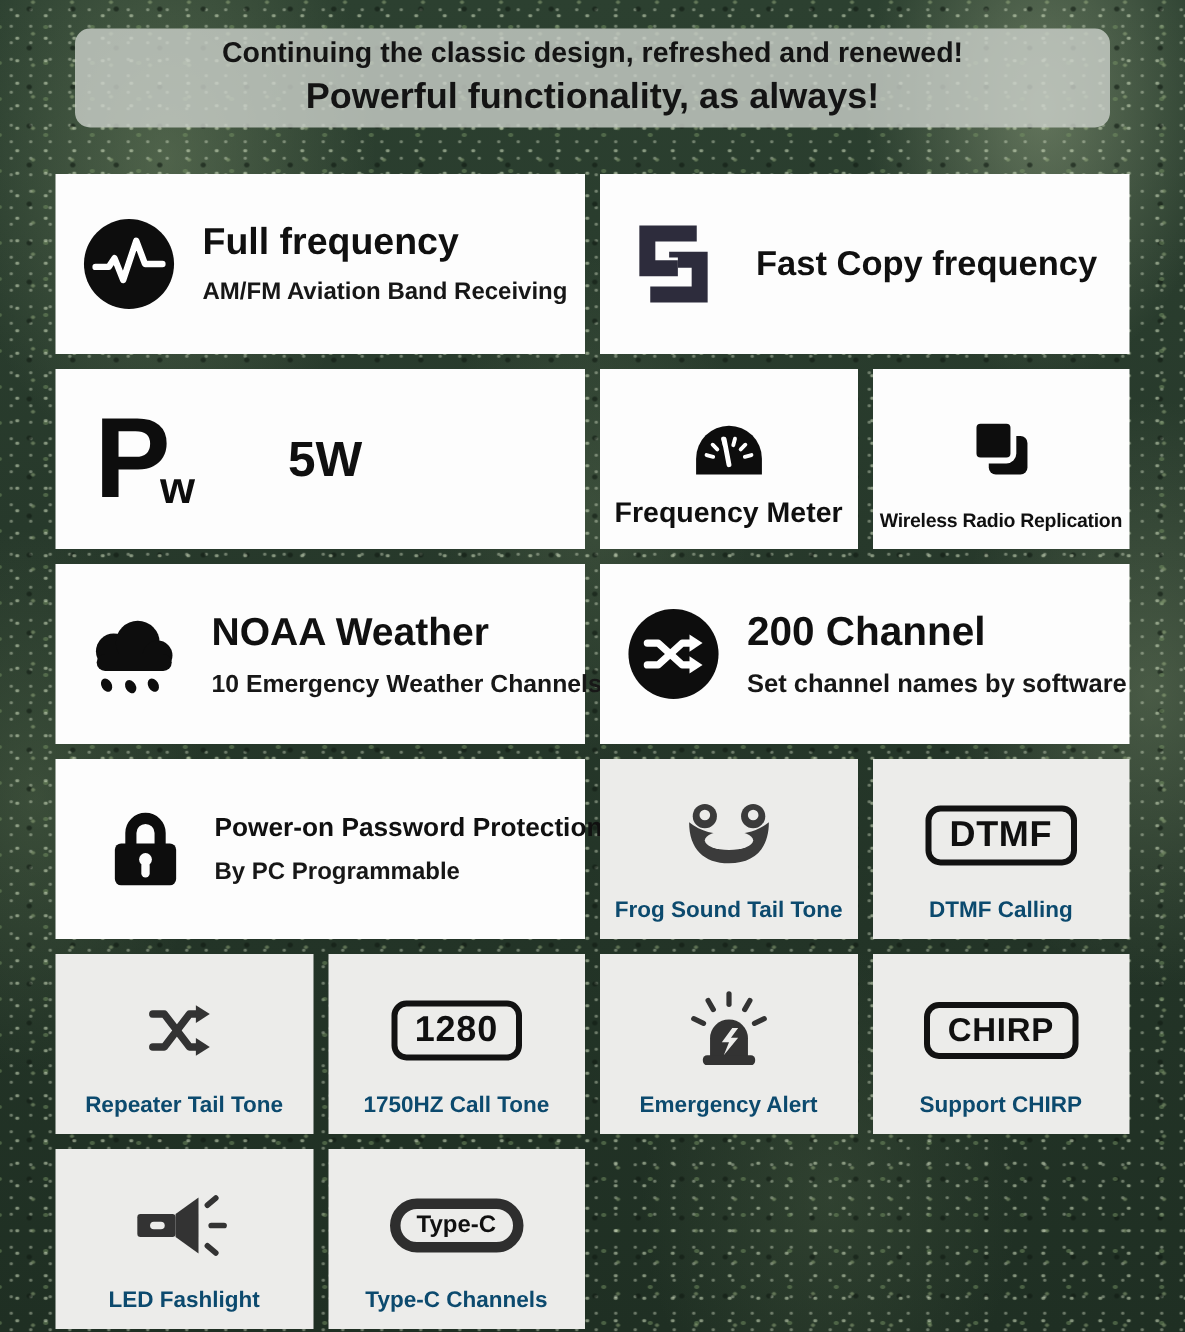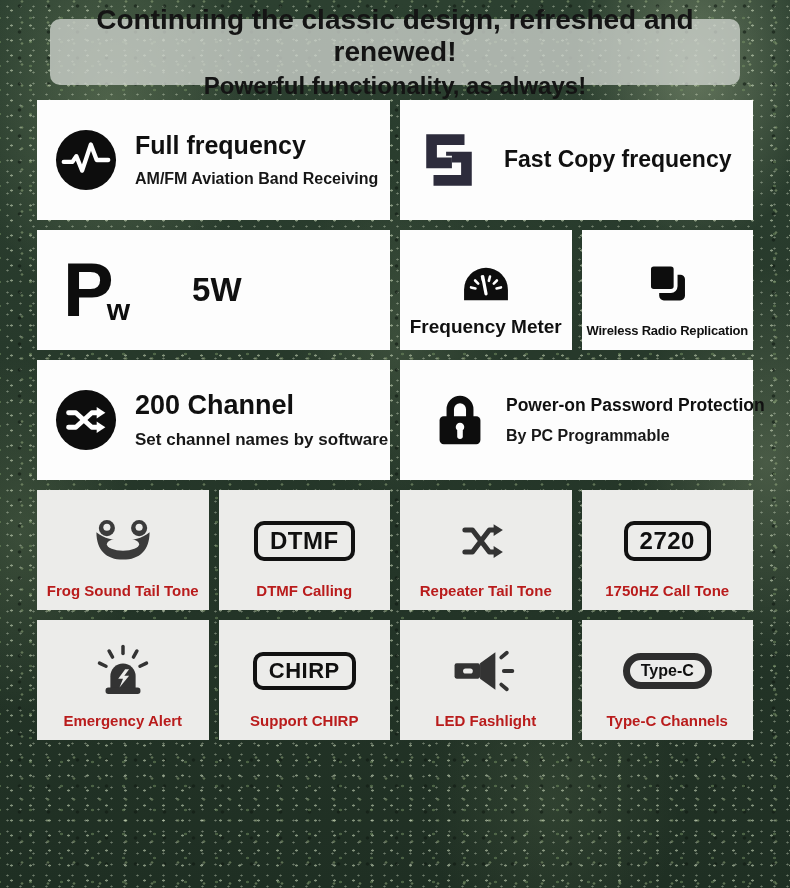--- a/index.html
+++ b/index.html
@@ -26,25 +26,25 @@
       radial-gradient(rgba(225,235,210,0.40) 0.8px, transparent 1.5px);
     background-size:19px 15px,26px 21px,31px 24px,29px 26px,13px 11px;
     background-position:2px 3px,9px 12px,15px 6px,5px 19px,1px 1px;
   }
   .banner{
     position:absolute;left:50px;top:19px;width:690px;height:66px;z-index:2;
     background:rgba(204,209,202,0.8);border-radius:10px;
     display:flex;flex-direction:column;justify-content:center;align-items:center;
     font-weight:700;color:#141414;text-align:center;
   }
-  .banner .l1{font-size:28px;line-height:1.15;}
+  .banner .l1{font-size:19px;line-height:1.15;}
   .banner .l2{font-size:24px;line-height:1.15;margin-top:4px;}
 
   .grid{
-    position:absolute;left:37px;top:100px;width:716px;z-index:2;
+    position:absolute;left:37px;top:116px;width:716px;z-index:2;
     display:grid;grid-template-columns:repeat(4,1fr);grid-auto-rows:120px;gap:10px;
   }
   .card{background:#fdfdfd;display:flex;box-sizing:border-box;}
   .span2{grid-column:span 2;}
   .feature{align-items:center;padding-left:18px;gap:18px;}
   .title{font-weight:700;color:#101010;line-height:1.1;white-space:nowrap;}
   .sub{font-weight:700;color:#171717;line-height:1.1;white-space:nowrap;}
 
   .c-full .title{font-size:25px;}       .c-full .sub{font-size:16px;margin-top:10px;}
   .c-fast{gap:24px;}  .c-fast .title{font-size:23px;}
@@ -56,21 +56,21 @@
   .c-pass{padding-left:34px;gap:20px;}  .c-pass .title{font-size:17.5px;}
   .c-pass .sub{font-size:16px;margin-top:12px;}
 
   .colcard{flex-direction:column;align-items:center;padding:14px 2px 12px;}
   .colcard .icon-zone{flex:1;display:flex;align-items:center;justify-content:center;}
   .c-meter .label{font-size:19px;font-weight:700;white-space:nowrap;}
   .c-wireless .label{font-size:13px;font-weight:700;letter-spacing:-0.2px;white-space:nowrap;}
 
   .small{background:#ececea;flex-direction:column;align-items:center;padding:10px 2px 11px;}
   .small .icon-zone{flex:1;display:flex;align-items:center;justify-content:center;}
-  .small .label{font-size:15px;font-weight:700;color:#b91c1c;white-space:nowrap;}
+  .small .label{font-size:15px;font-weight:700;color:#0c4a6e;white-space:nowrap;}
 
   .badge{
     border:4px solid #121212;border-radius:10px;padding:2px 12px;
     font-size:24px;font-weight:700;letter-spacing:0.5px;color:#101010;background:transparent;
   }
   .badge.chirp{font-size:22px;}
   .pill{
     border:7px solid #2e2e2e;border-radius:999px;padding:2px 11px;
     font-size:16px;font-weight:700;color:#101010;background:transparent;
   }
@@ -144,20 +144,39 @@
     <div class="card colcard c-wireless">
       <span class="icon-zone">
         <svg width="50" height="50" viewBox="0 0 64 64">
           <rect x="22" y="20" width="33" height="33" rx="6" fill="#0d0d0d"></rect>
           <rect x="9" y="7" width="34" height="34" rx="6" fill="#0d0d0d" stroke="#fdfdfd" stroke-width="5"></rect>
         </svg>
       </span>
       <div class="label">Wireless Radio Replication</div>
     </div>
 
+    <div class="card feature span2 c-noaa">
+      <span>
+        <svg width="68" height="60" viewBox="0 0 72 62">
+          <g fill="#0d0d0d">
+            <circle cx="22" cy="29" r="12.5"></circle>
+            <circle cx="39" cy="23" r="15.5"></circle>
+            <circle cx="53" cy="32" r="10.5"></circle>
+            <rect x="10" y="31" width="53" height="12" rx="6"></rect>
+            <ellipse cx="17" cy="53" rx="3.6" ry="5" transform="rotate(-30 17 53)"></ellipse>
+            <ellipse cx="34" cy="54" rx="3.6" ry="5" transform="rotate(-30 34 54)"></ellipse>
+            <ellipse cx="50" cy="53" rx="3.6" ry="5" transform="rotate(-30 50 53)"></ellipse>
+          </g>
+        </svg>
+      </span>
+      <div>
+        <div class="title">NOAA Weather</div>
+        <div class="sub">10 Emergency Weather Channels</div>
+      </div>
+    </div>
 
     <div class="card feature span2 c-200">
       <span>
         <svg width="62" height="62" viewBox="0 0 64 64">
           <circle cx="32" cy="32" r="31" fill="#0d0d0d"></circle>
           <g stroke="#fff" stroke-width="5" fill="none" stroke-linecap="round" stroke-linejoin="round">
             <path d="M14 24.5 h7.5 L38 39.5 h5"></path>
             <path d="M14 39.5 h7.5 L38 24.5 h5"></path>
           </g>
           <g fill="#fff">
@@ -222,21 +241,21 @@
             <path d="M41 6 l11 7 -11 7 z"></path>
             <path d="M41 32 l11 7 -11 7 z"></path>
           </g>
         </svg>
       </span>
       <div class="label">Repeater Tail Tone</div>
     </div>
 
     <div class="card small">
       <span class="icon-zone">
-        <span class="badge">2720</span>
+        <span class="badge">1280</span>
       </span>
       <div class="label">1750HZ Call Tone</div>
     </div>
 
     <div class="card small">
       <span class="icon-zone">
         <svg width="56" height="54" viewBox="0 0 64 62">
           <g stroke="#333" stroke-width="4" stroke-linecap="round">
             <line x1="32" y1="3" x2="32" y2="11"></line>
             <line x1="16" y1="8" x2="20" y2="15"></line>

